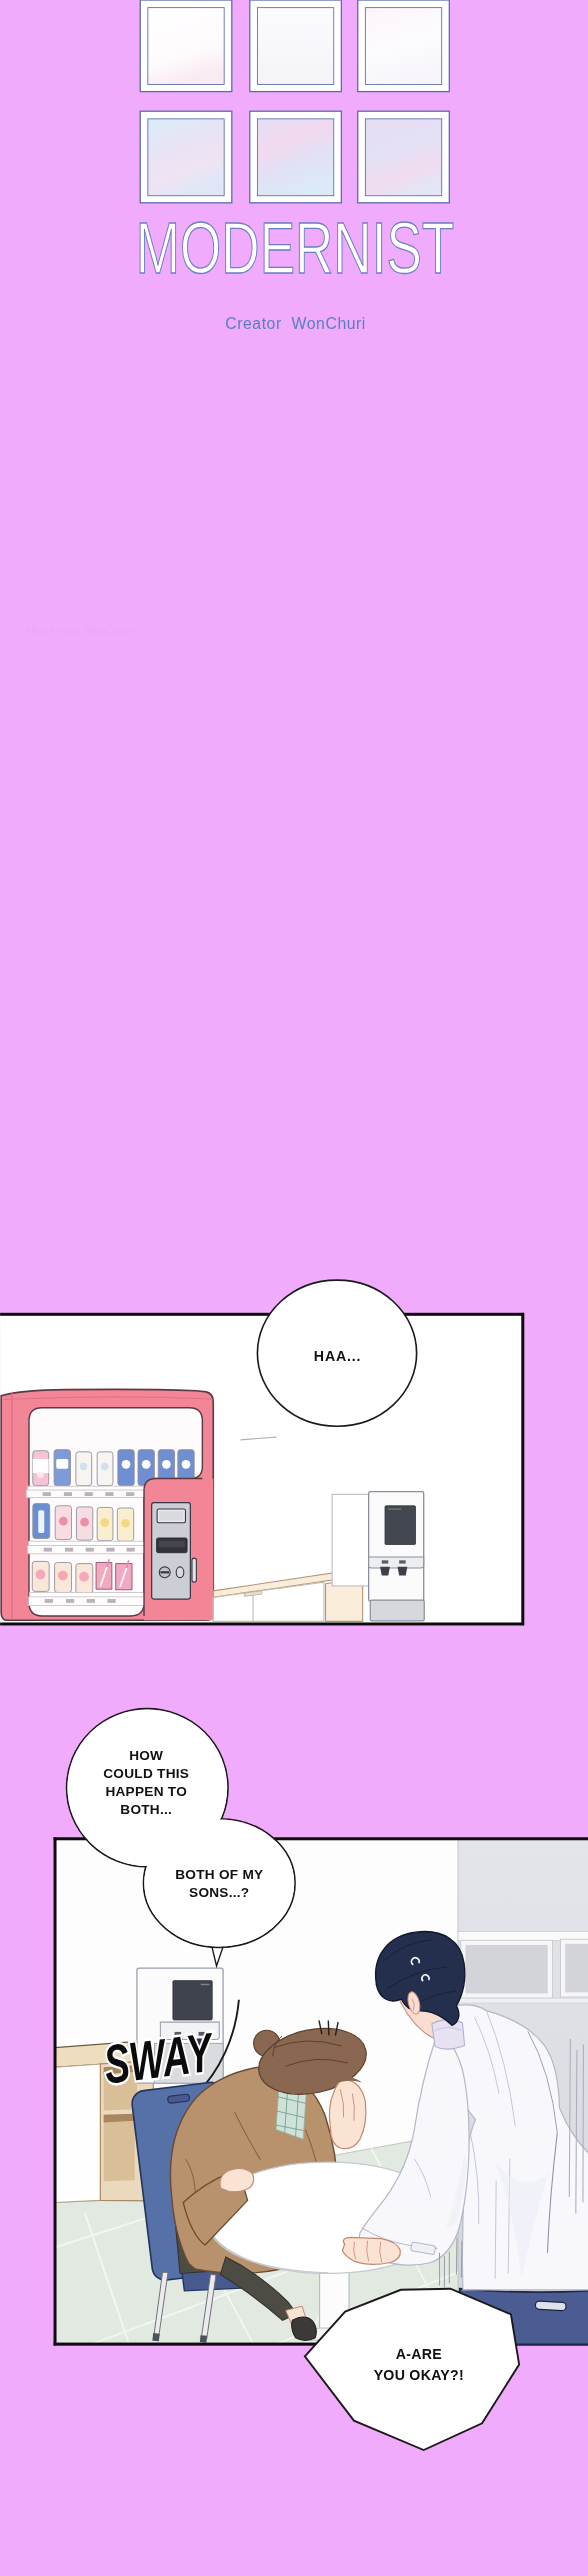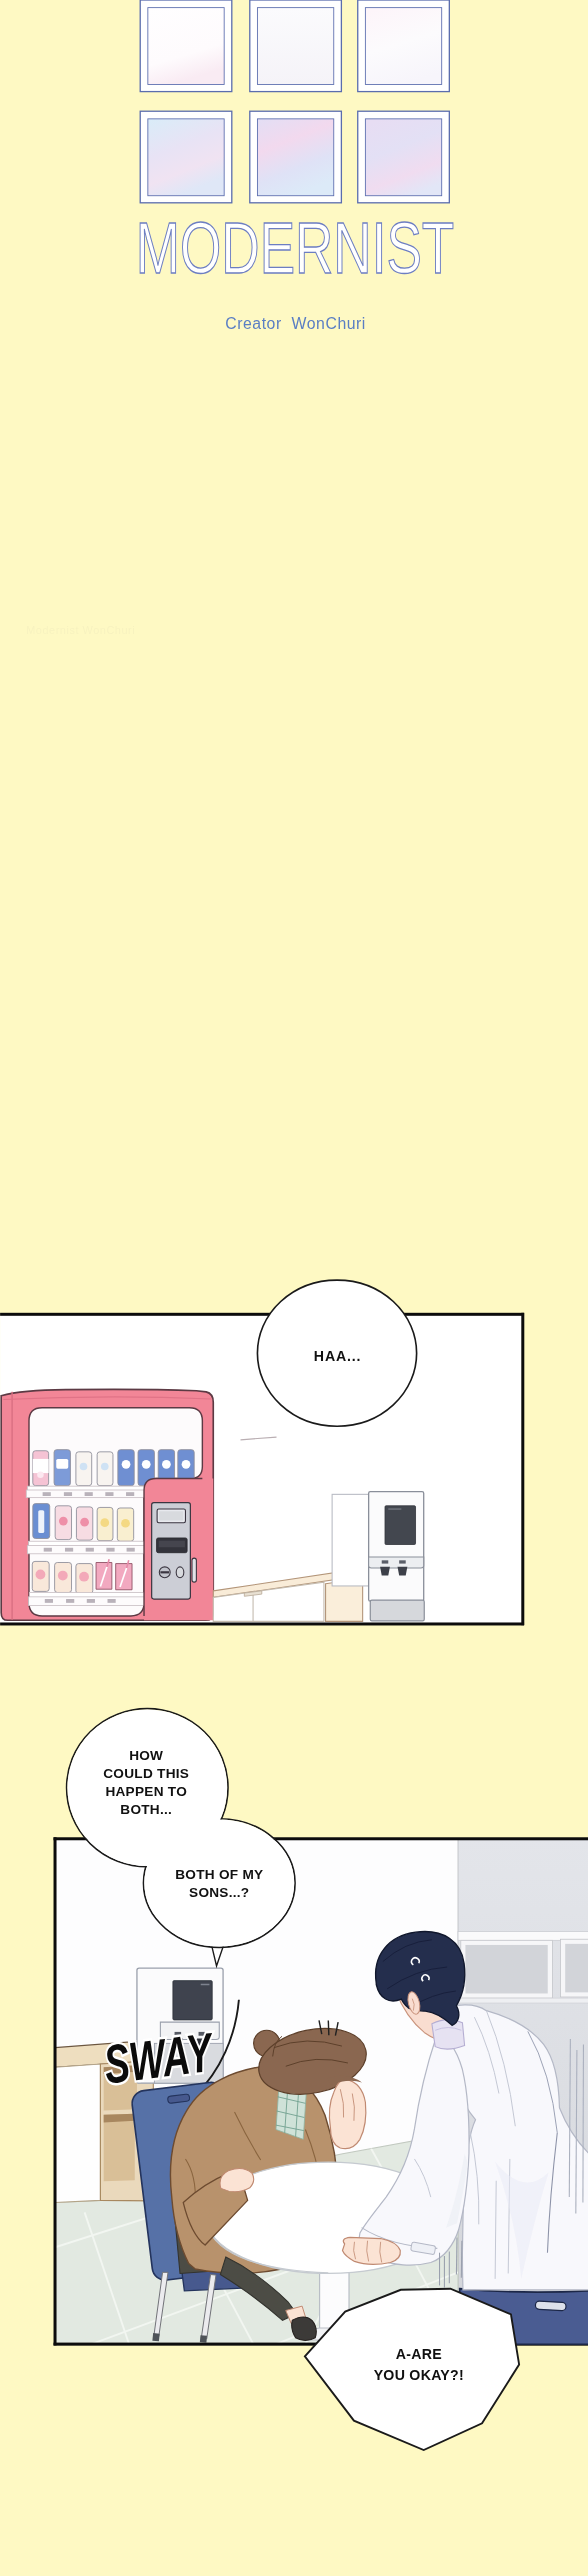--- a/index.html
+++ b/index.html
@@ -1,16 +1,16 @@
 <!DOCTYPE html>
 <html style="font-size:8.7px"><head>
 <meta charset="utf-8">
 <style>
 html,body{margin:0;padding:0;background:#ffffff;}
-#page{position:relative;width:589px;height:2576px;background:#fef9c3;overflow:hidden;}
+#page{position:relative;width:589px;height:2576px;background:#f0abfc;overflow:hidden;}
 svg{position:absolute;top:0;left:0;}
 text{font-family:"Liberation Sans", sans-serif;}
 </style>
 </head>
 <body>
 <div id="page">
 <svg width="589" height="2576" viewBox="0 0 1080 4725">
 <defs>
 <linearGradient id="sq1" x1="0" y1="0" x2="0.3" y2="1">
 <stop offset="0" stop-color="#fffeff"></stop>

